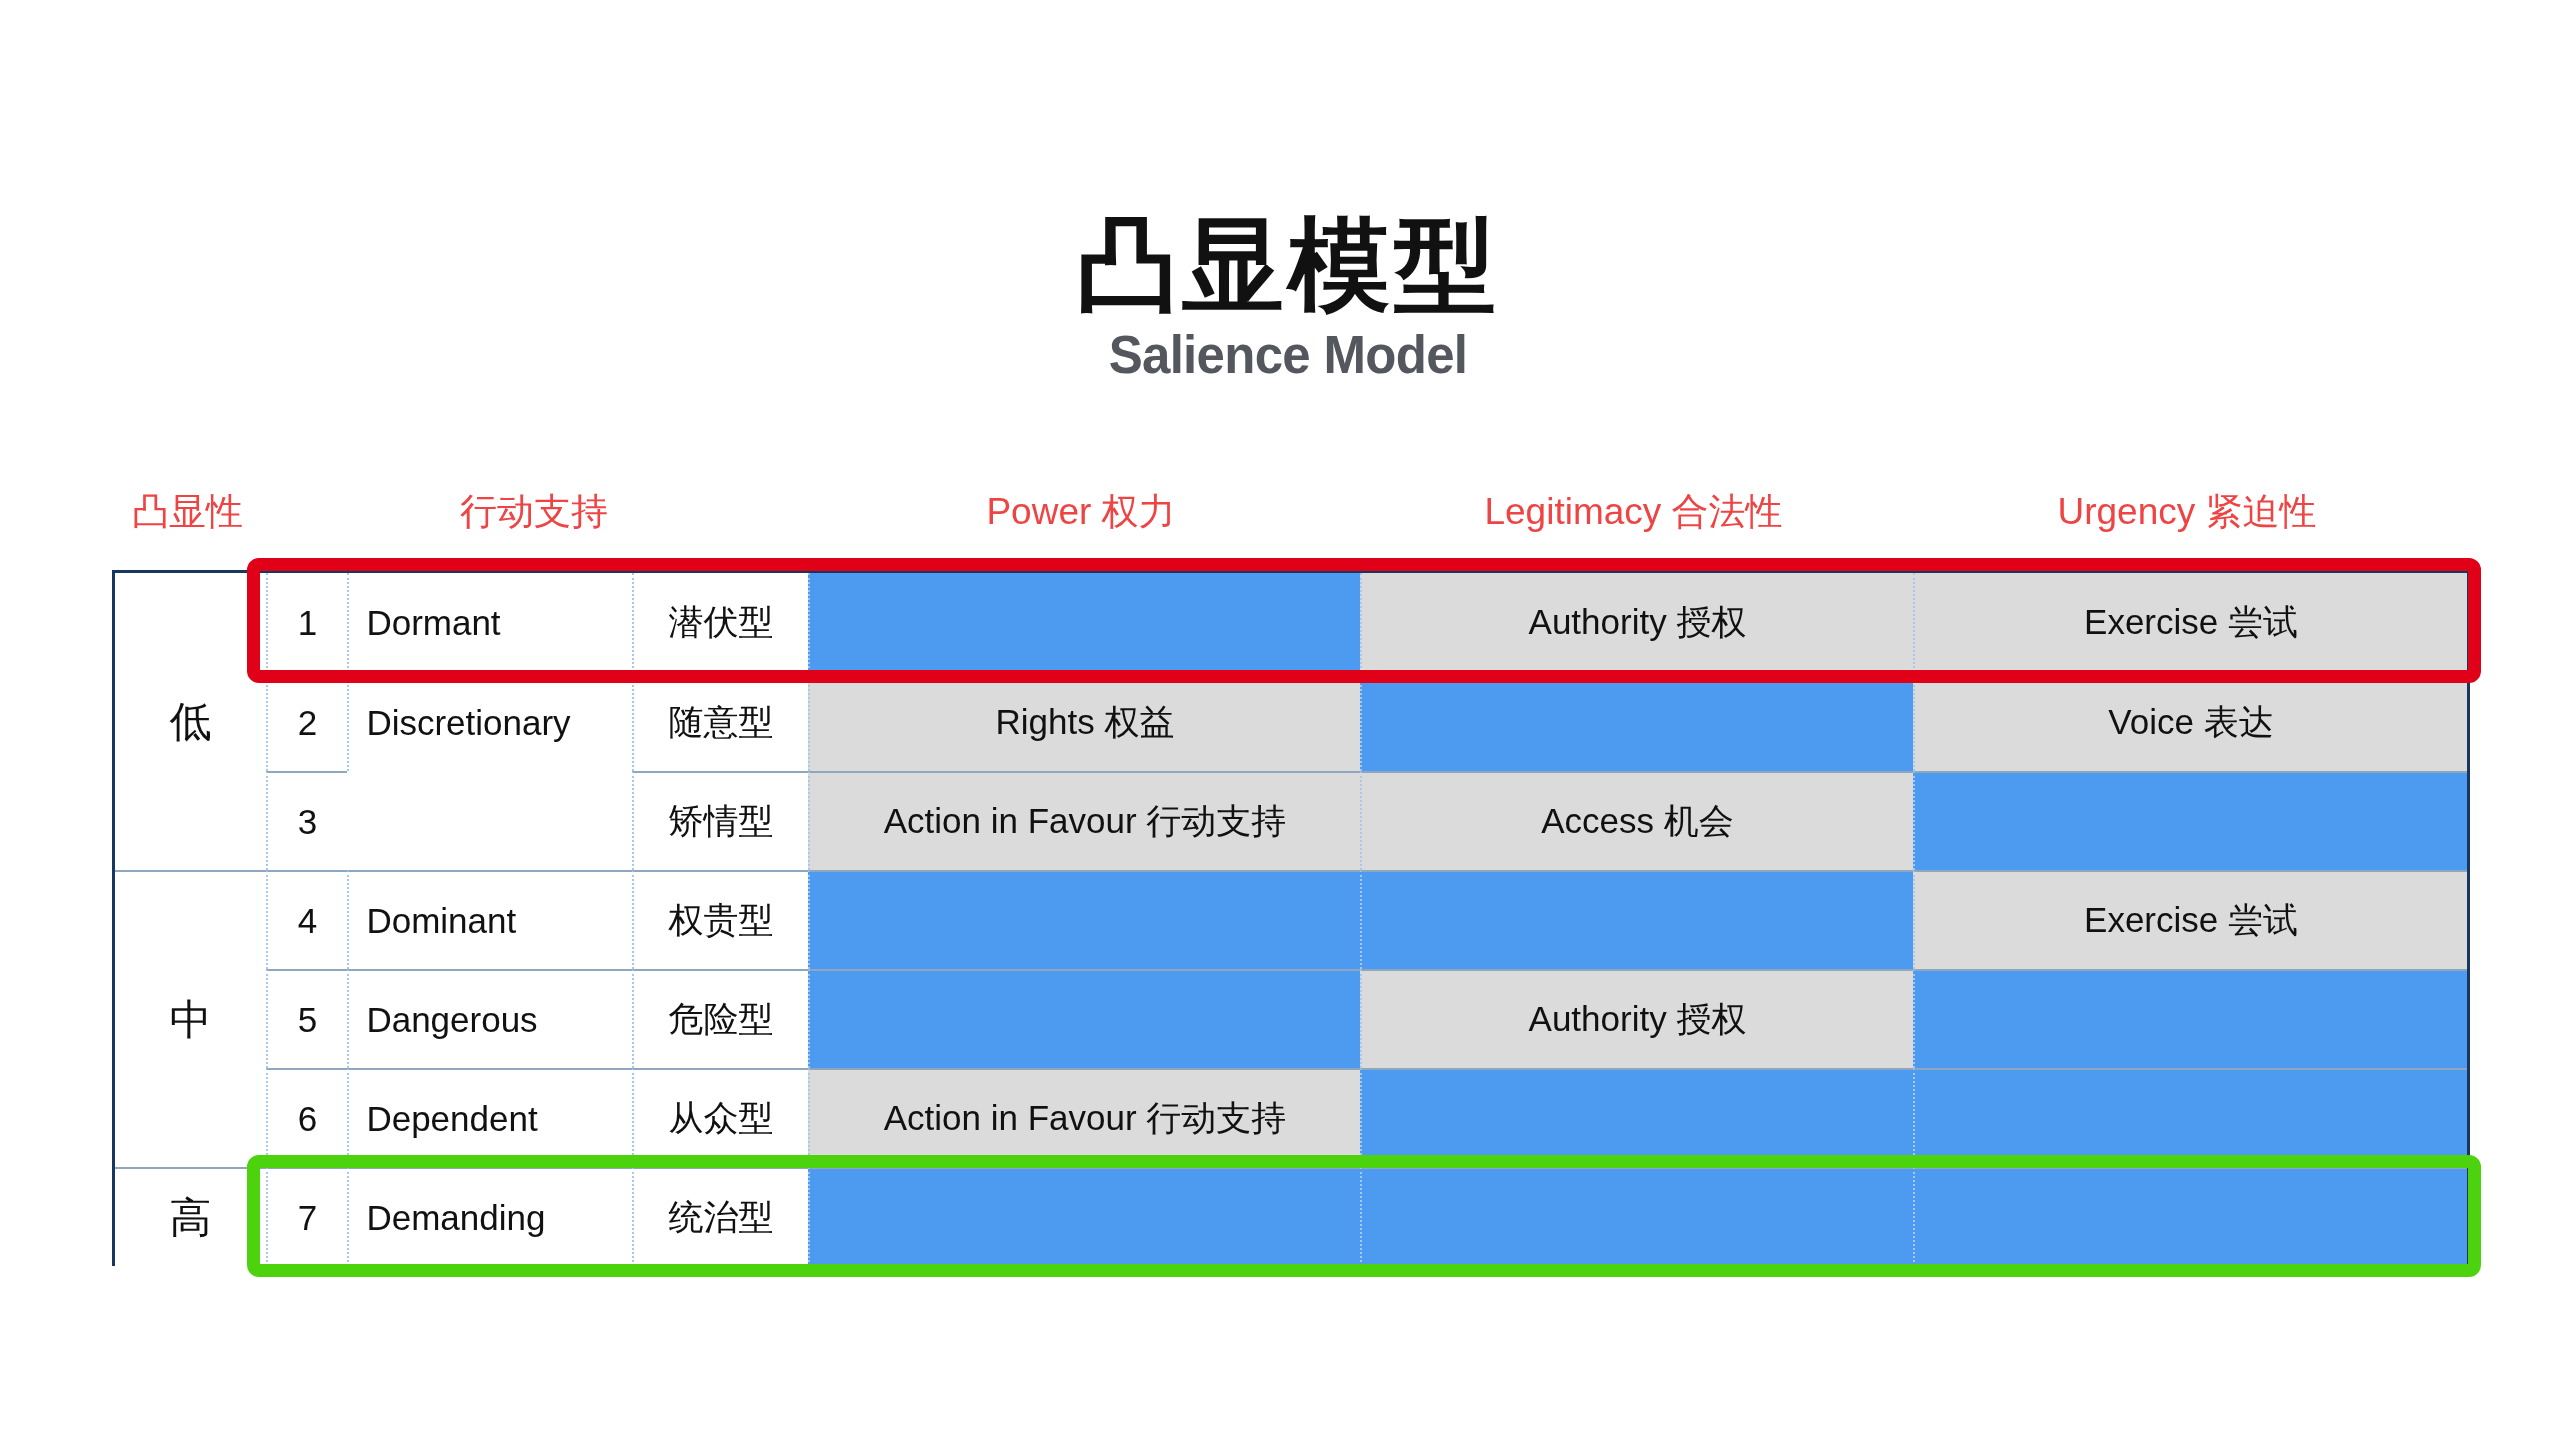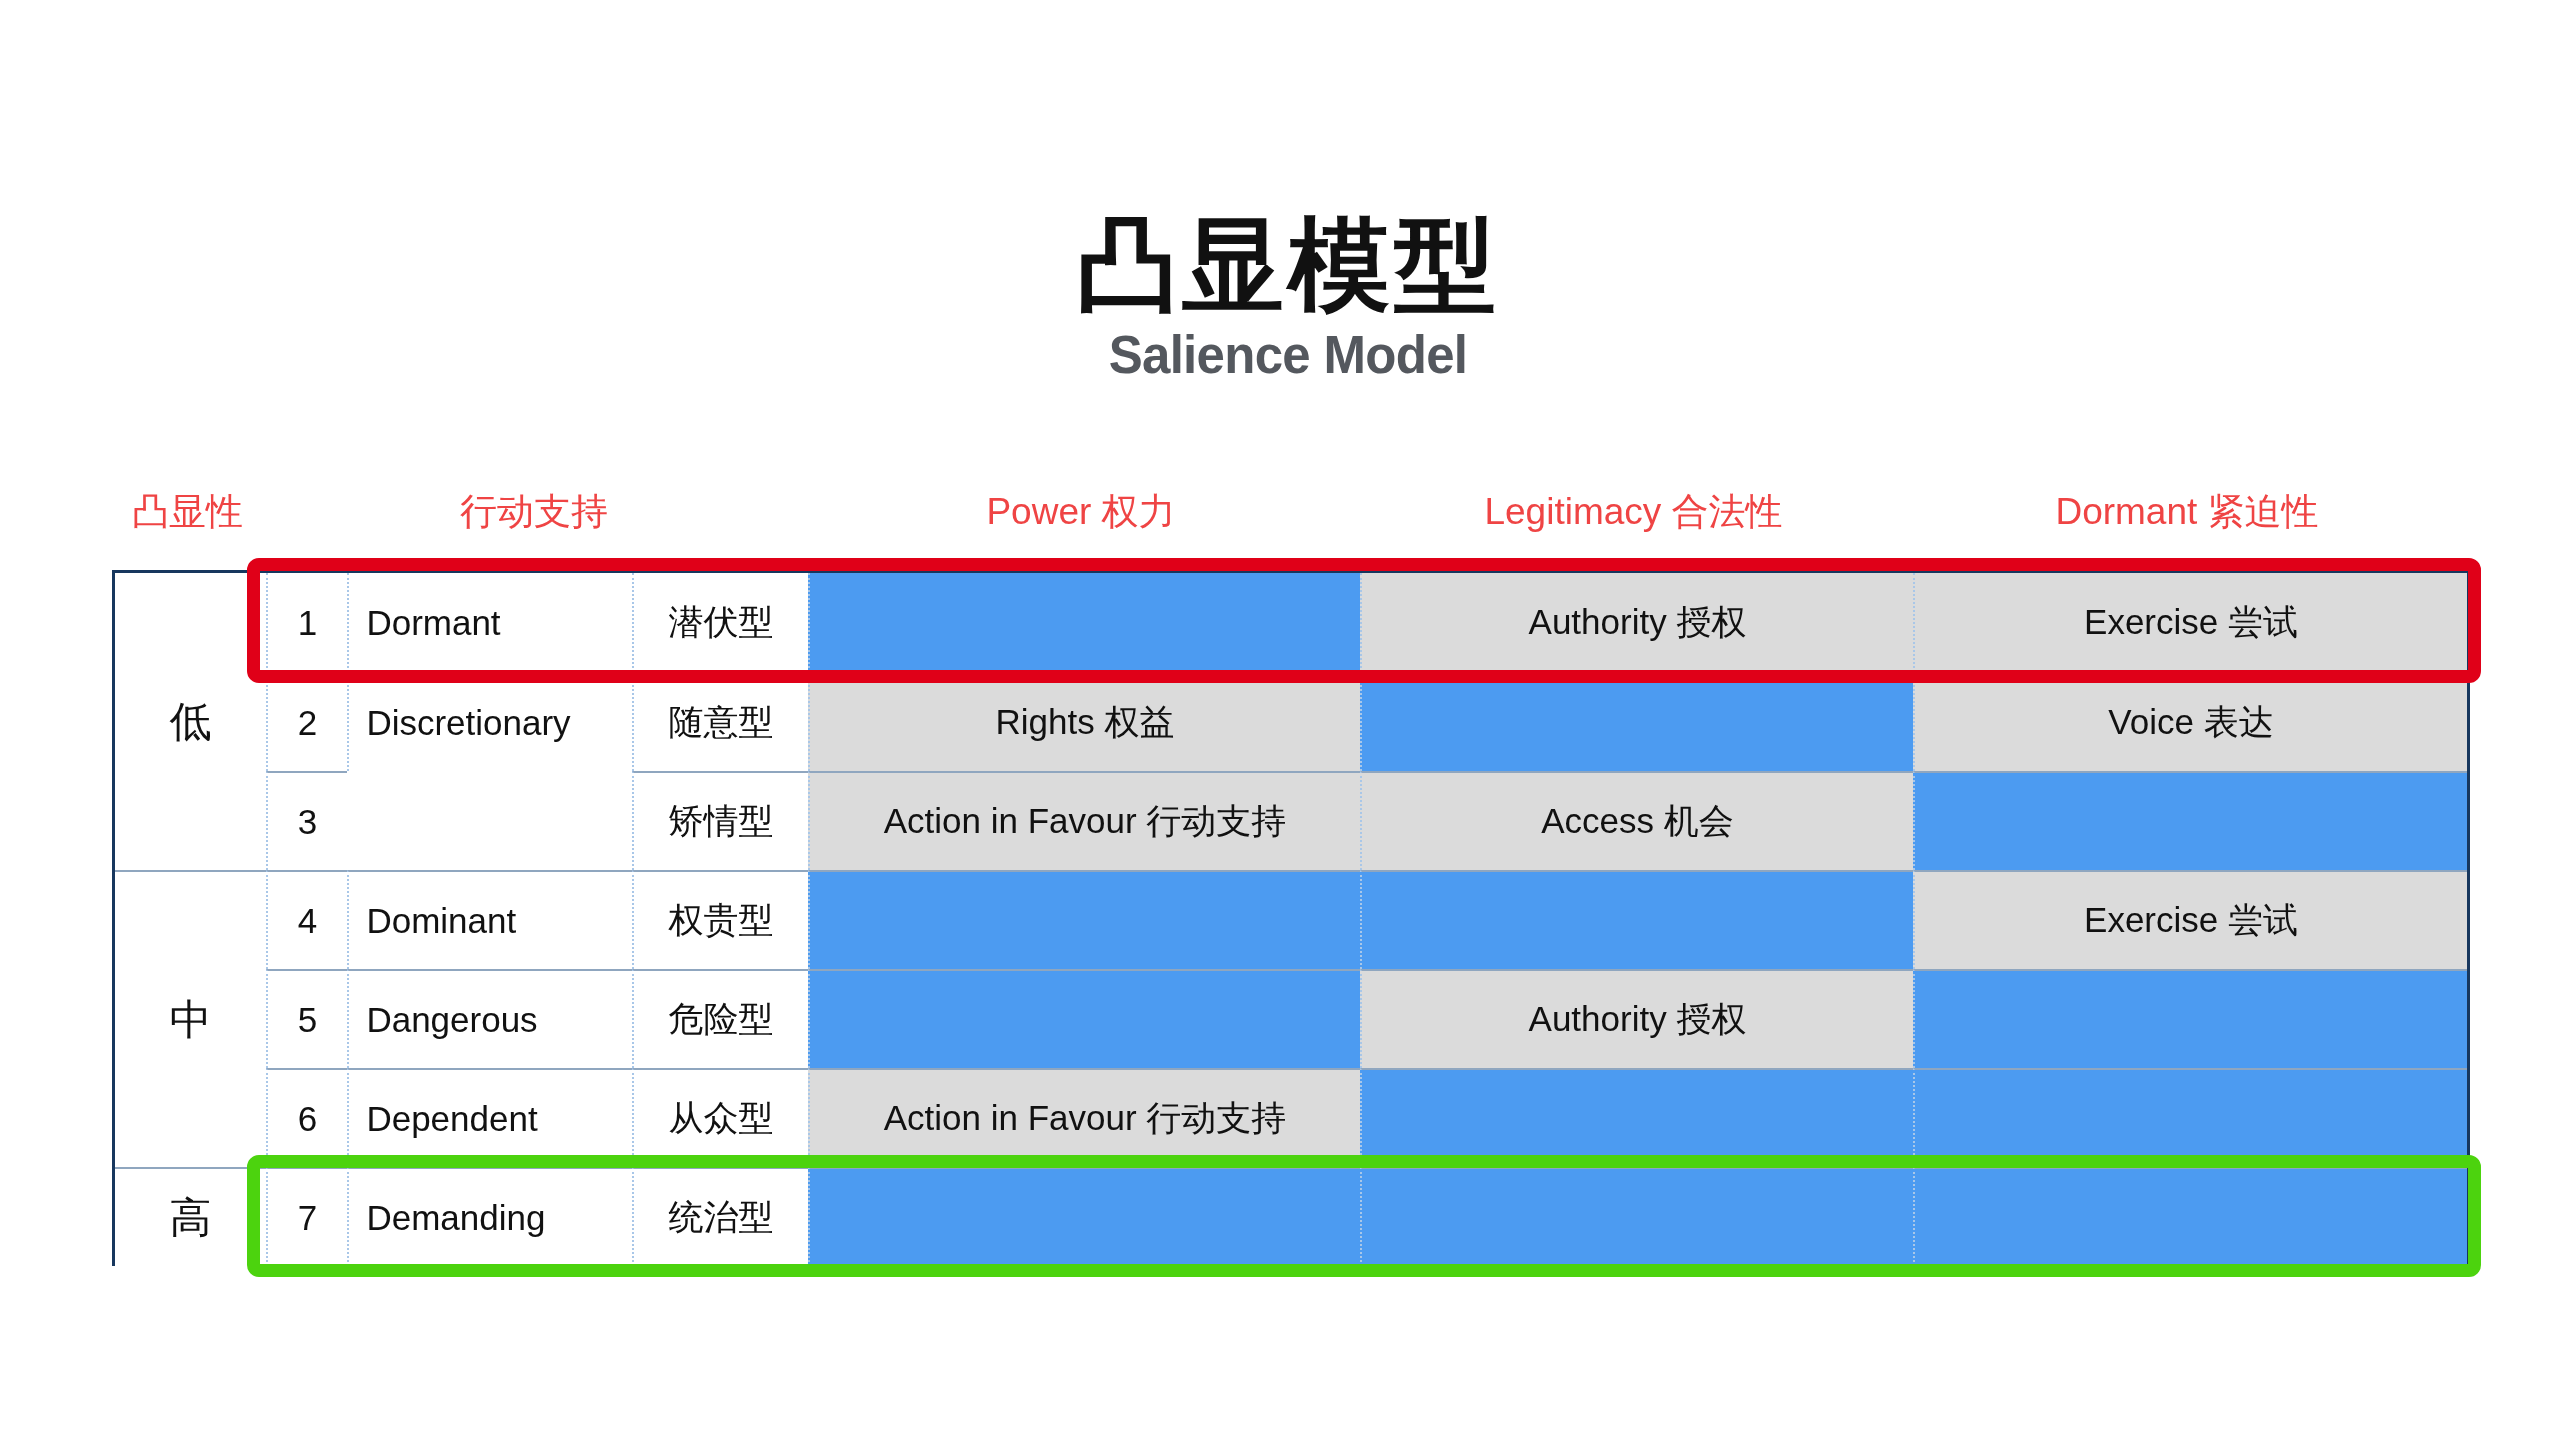--- a/index.html
+++ b/index.html
@@ -76,21 +76,21 @@
 <div class="canvas">
 
   <div class="title-zh">凸显模型</div>
   <div class="title-en">Salience Model</div>
 
   <div class="header">
     <div class="hcell">凸显性</div>
     <div class="hcell">行动支持</div>
     <div class="hcell">Power 权力</div>
     <div class="hcell">Legitimacy 合法性</div>
-    <div class="hcell">Dormant 紧迫性</div>
+    <div class="hcell">Urgency 紧迫性</div>
   </div>
 
   <div class="table">
 
     <div class="cell sal" style="grid-area:1/1/4/2">低</div>
     <div class="cell sal h" style="grid-area:4/1/7/2">中</div>
     <div class="cell sal h" style="grid-area:7/1/8/2">高</div>
 
     <div class="cell v" style="grid-area:1/2">1</div>
     <div class="cell v name" style="grid-area:1/3">Dormant</div>

